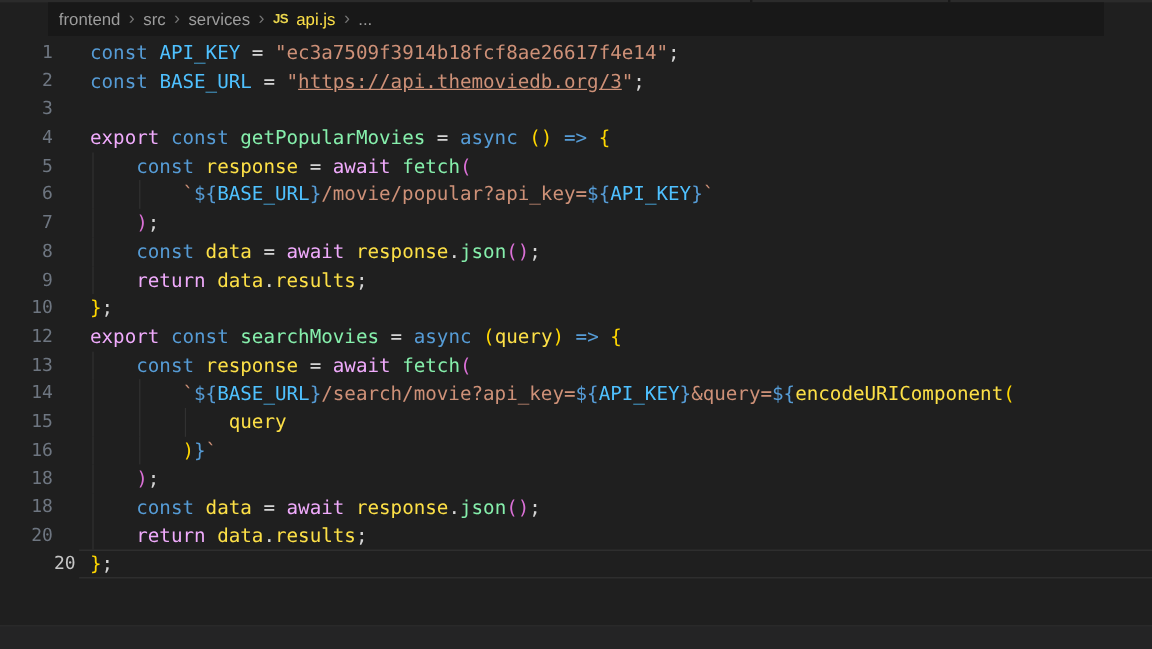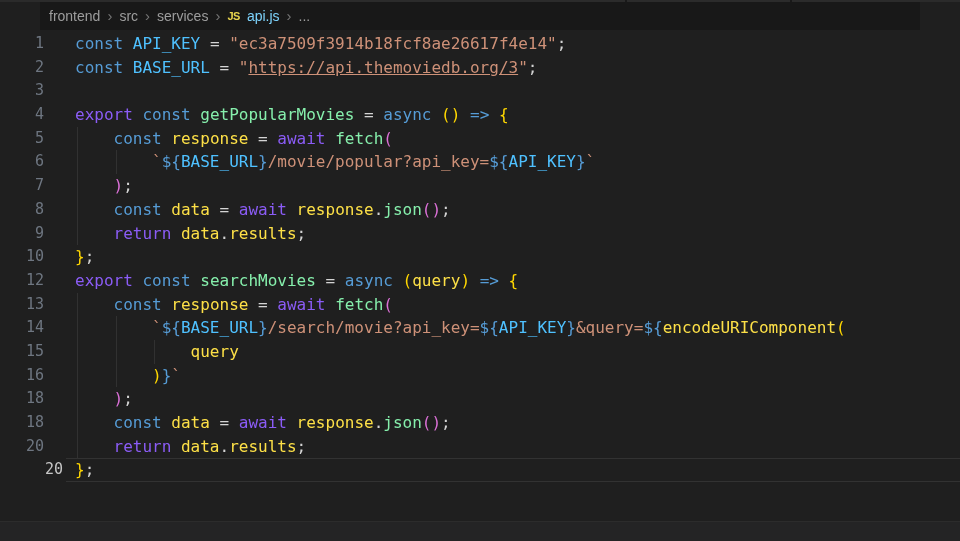--- a/index.html
+++ b/index.html
@@ -8,37 +8,37 @@
 
   
   .top-strip { position:absolute; top:0; left:0; width:960px; height:2px; background:#2b2b2b; }
   .top-strip .tick { position:absolute; top:0; width:2px; height:2px; background:#191919; }
 
   
   .breadcrumb-bar { position:absolute; top:2px; left:0; width:880px; height:28px;
     background:#181818; display:flex; align-items:center; padding-left:9px; gap:7px;
     font-size:14px; color:#9d9d9d; white-space:nowrap;margin-left:40px; }
   .crumb { color:#9d9d9d; cursor:pointer; }
-  .crumb.file { color:#7dd3fc; }
+  .crumb.file { color:#fde047; }
   .crumb-sep { color:#767676; font-size:15px; line-height:1; transform:translateY(-1px); }
   .js-badge { color:#e8d44d; font-weight:bold; font-size:11px; letter-spacing:-0.5px; }
 
   
   .editor { position:absolute; top:30px; left:0; width:960px; bottom:0; background:#1f1f1f; padding-top:2px; }
   .line { position:relative; height:23.7px; line-height:23.7px; white-space:pre;
     font-family:"DejaVu Sans Mono","Liberation Mono",monospace; font-size:16px; }
   .ln { position:absolute; left:0; top:0; width:44px; text-align:right; color:#6e7681; font-size:15px; }
   .body { display:block; margin-left:75px; }
   .guide { position:absolute; top:0; bottom:0; width:1px; background:#313131; }
   .line.active .ln { color:#c6c6c6;padding-left:45px; }
   .line.active::before { content:""; position:absolute; left:66px; right:0; top:0; bottom:0;
     border-top:1px solid #323232; border-bottom:1px solid #323232; pointer-events:none; }
 
   
-  .tk-kw  { color:#8b5cf6; }   
+  .tk-kw  { color:#f0abfc; }   
   .tk-kw2 { color:#569CD6; }   
   .tk-fn  { color:#86efac; }   
   .tk-cv  { color:#4FC1FF; }   
   .tk-v   { color:#fde047; }   
   .tk-str { color:#CE9178; }   
   .tk-stru{ color:#CE9178; text-decoration:underline; }
   .tk-pl  { color:#D4D4D4; }   
   .tk-b1  { color:#FFD700; }   
   .tk-b2  { color:#DA70D6; }   
 

